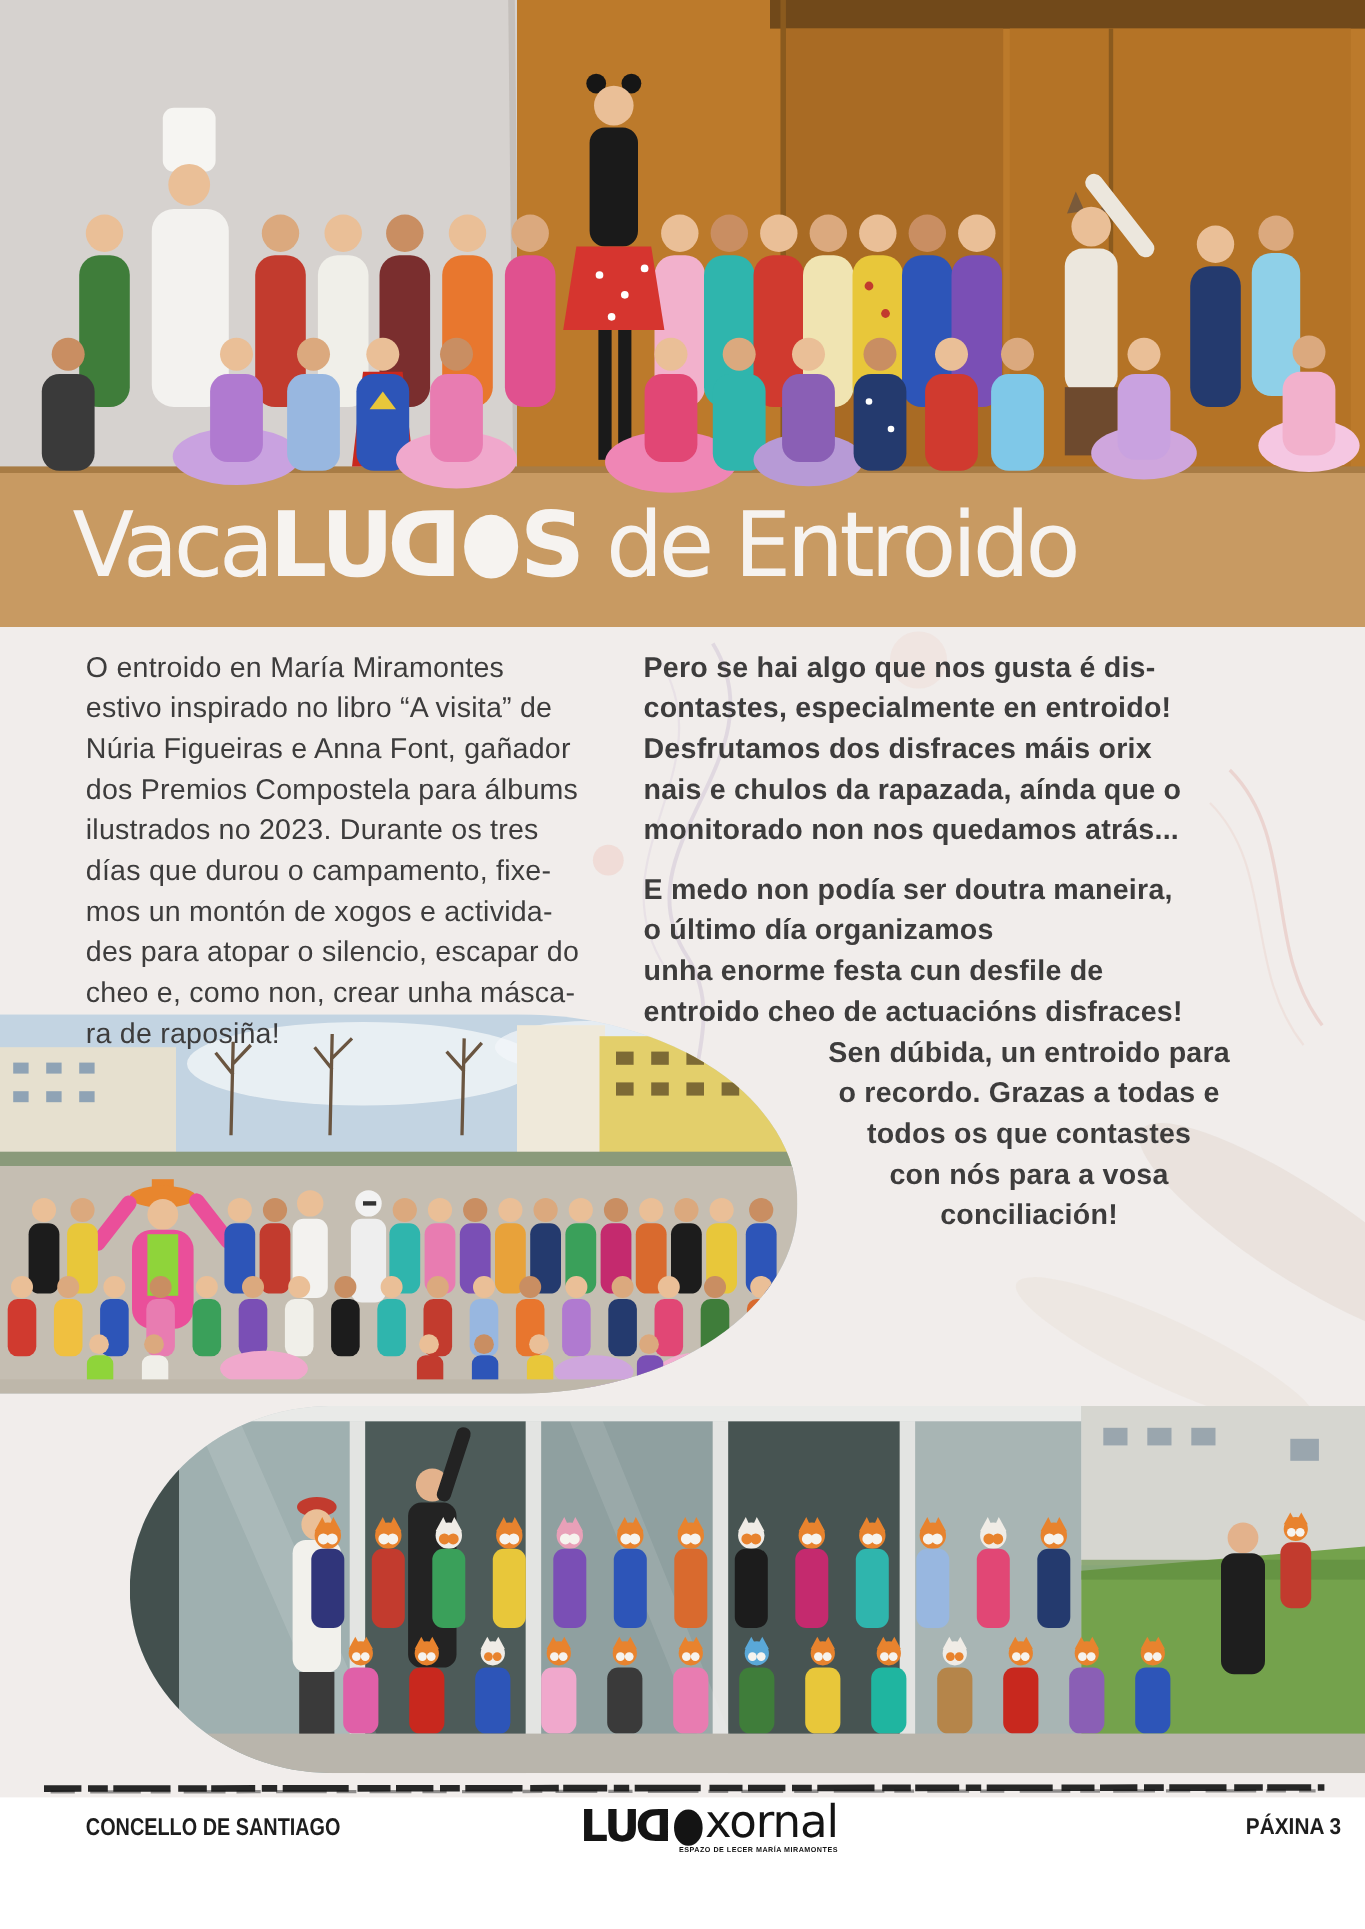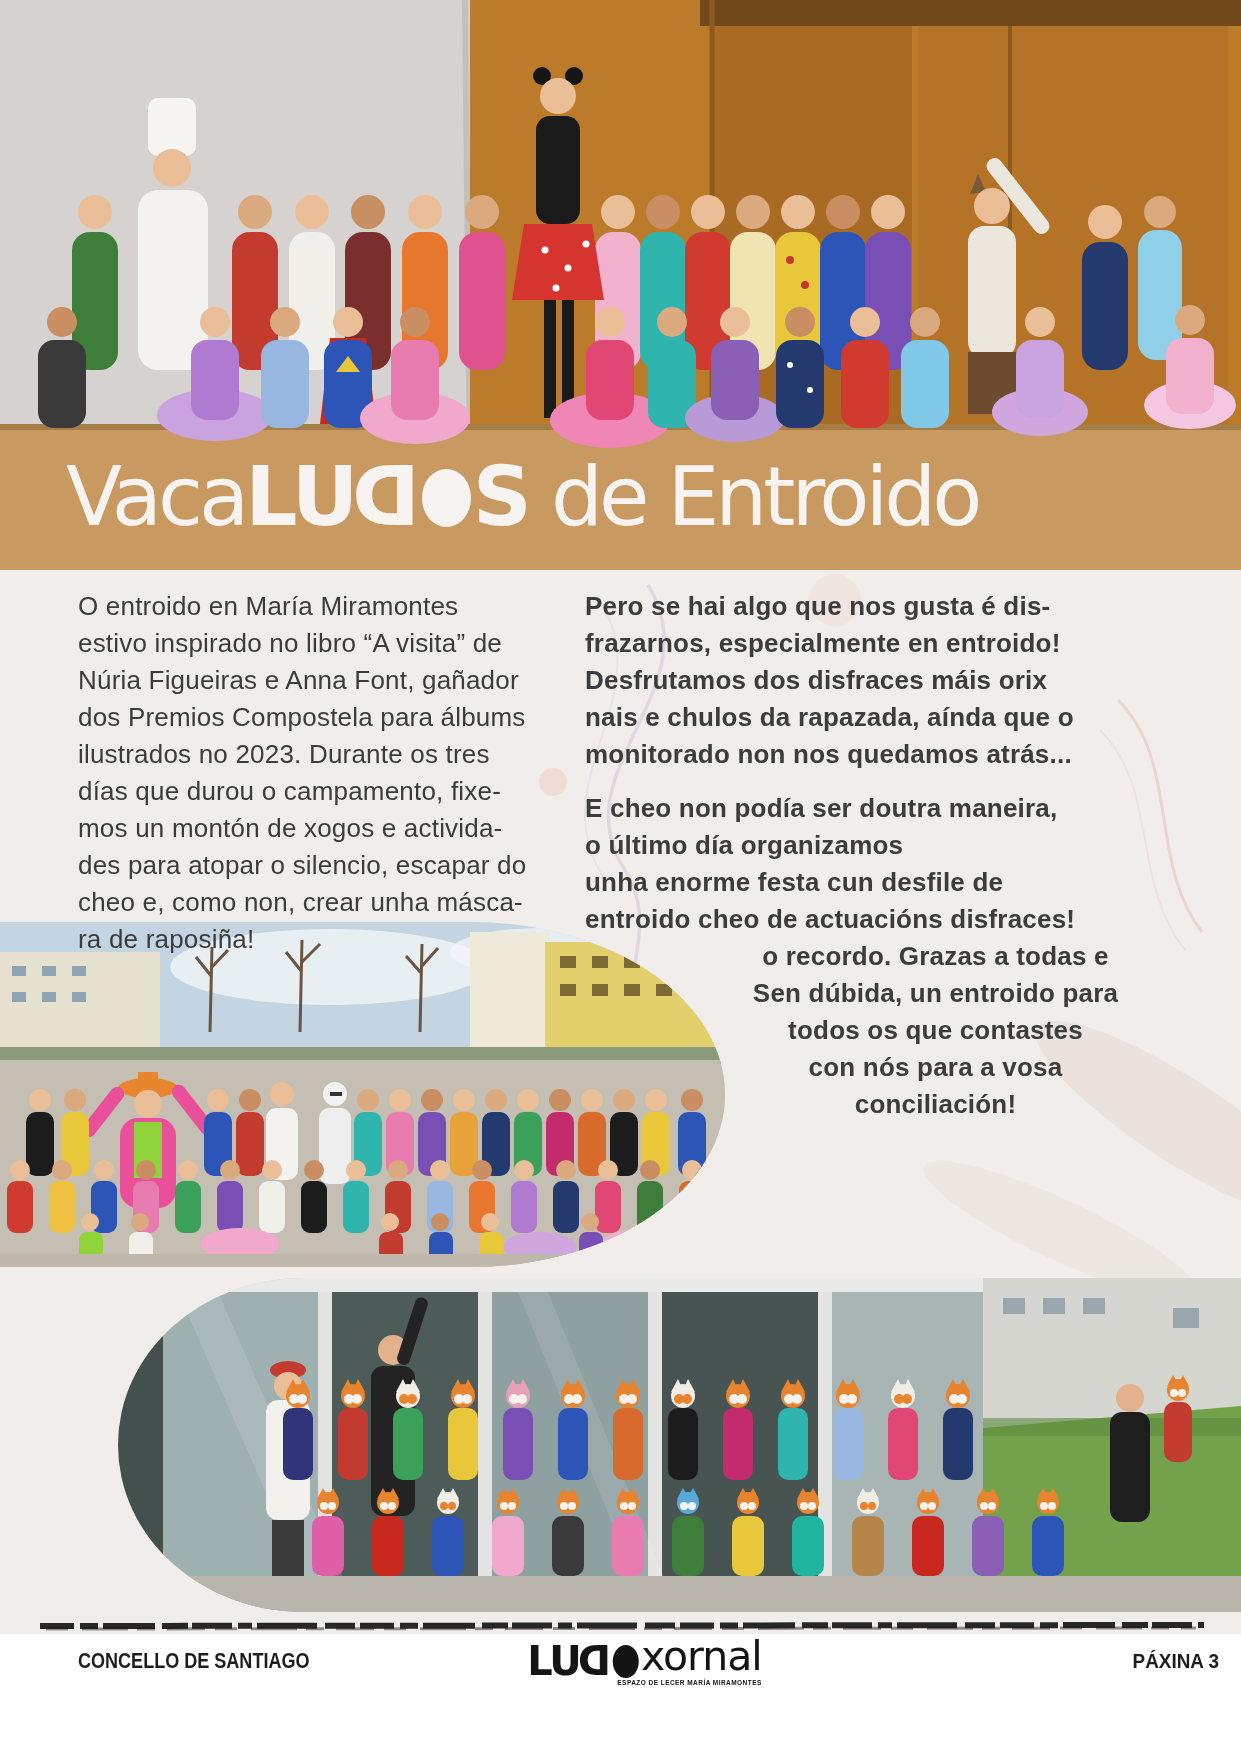--- a/index.html
+++ b/index.html
@@ -188,32 +188,32 @@
     <div class="tl">ilustrados no 2023. Durante os tres</div>
     <div class="tl">días que durou o campamento, fixe-</div>
     <div class="tl">mos un montón de xogos e activida-</div>
     <div class="tl">des para atopar o silencio, escapar do</div>
     <div class="tl">cheo e, como non, crear unha másca-</div>
     <div class="tl">ra de raposiña!</div>
   </div>
 
   <div class="col col-right">
     <div class="tl">Pero se hai algo que nos gusta é dis-</div>
-    <div class="tl">frazarnos, especialmente en entroido!</div>
+    <div class="tl">contastes, especialmente en entroido!</div>
     <div class="tl">Desfrutamos dos disfraces máis orix</div>
     <div class="tl">nais e chulos da rapazada, aínda que o</div>
     <div class="tl">monitorado non nos quedamos atrás...</div>
     <div class="par-gap"></div>
-    <div class="tl">E cheo non podía ser doutra maneira,</div>
+    <div class="tl">E medo non podía ser doutra maneira,</div>
     <div class="tl">o último día organizamos</div>
     <div class="tl">unha enorme festa cun desfile de</div>
     <div class="tl">entroido cheo de actuacións disfraces!</div>
     <div class="center-block">
+      <div class="tl">Sen dúbida, un entroido para</div>
       <div class="tl">o recordo. Grazas a todas e</div>
-      <div class="tl">Sen dúbida, un entroido para</div>
       <div class="tl">todos os que contastes</div>
       <div class="tl">con nós para a vosa</div>
       <div class="tl">conciliación!</div>
     </div>
   </div>
 
   <div class="photo photo-middle">
     <svg viewBox="0 0 725 345" preserveAspectRatio="none">
       <rect width="725" height="345" fill="#c3d4e2"></rect>
       <ellipse cx="330" cy="45" rx="160" ry="38" fill="#eef3f6" opacity="0.85"></ellipse>

